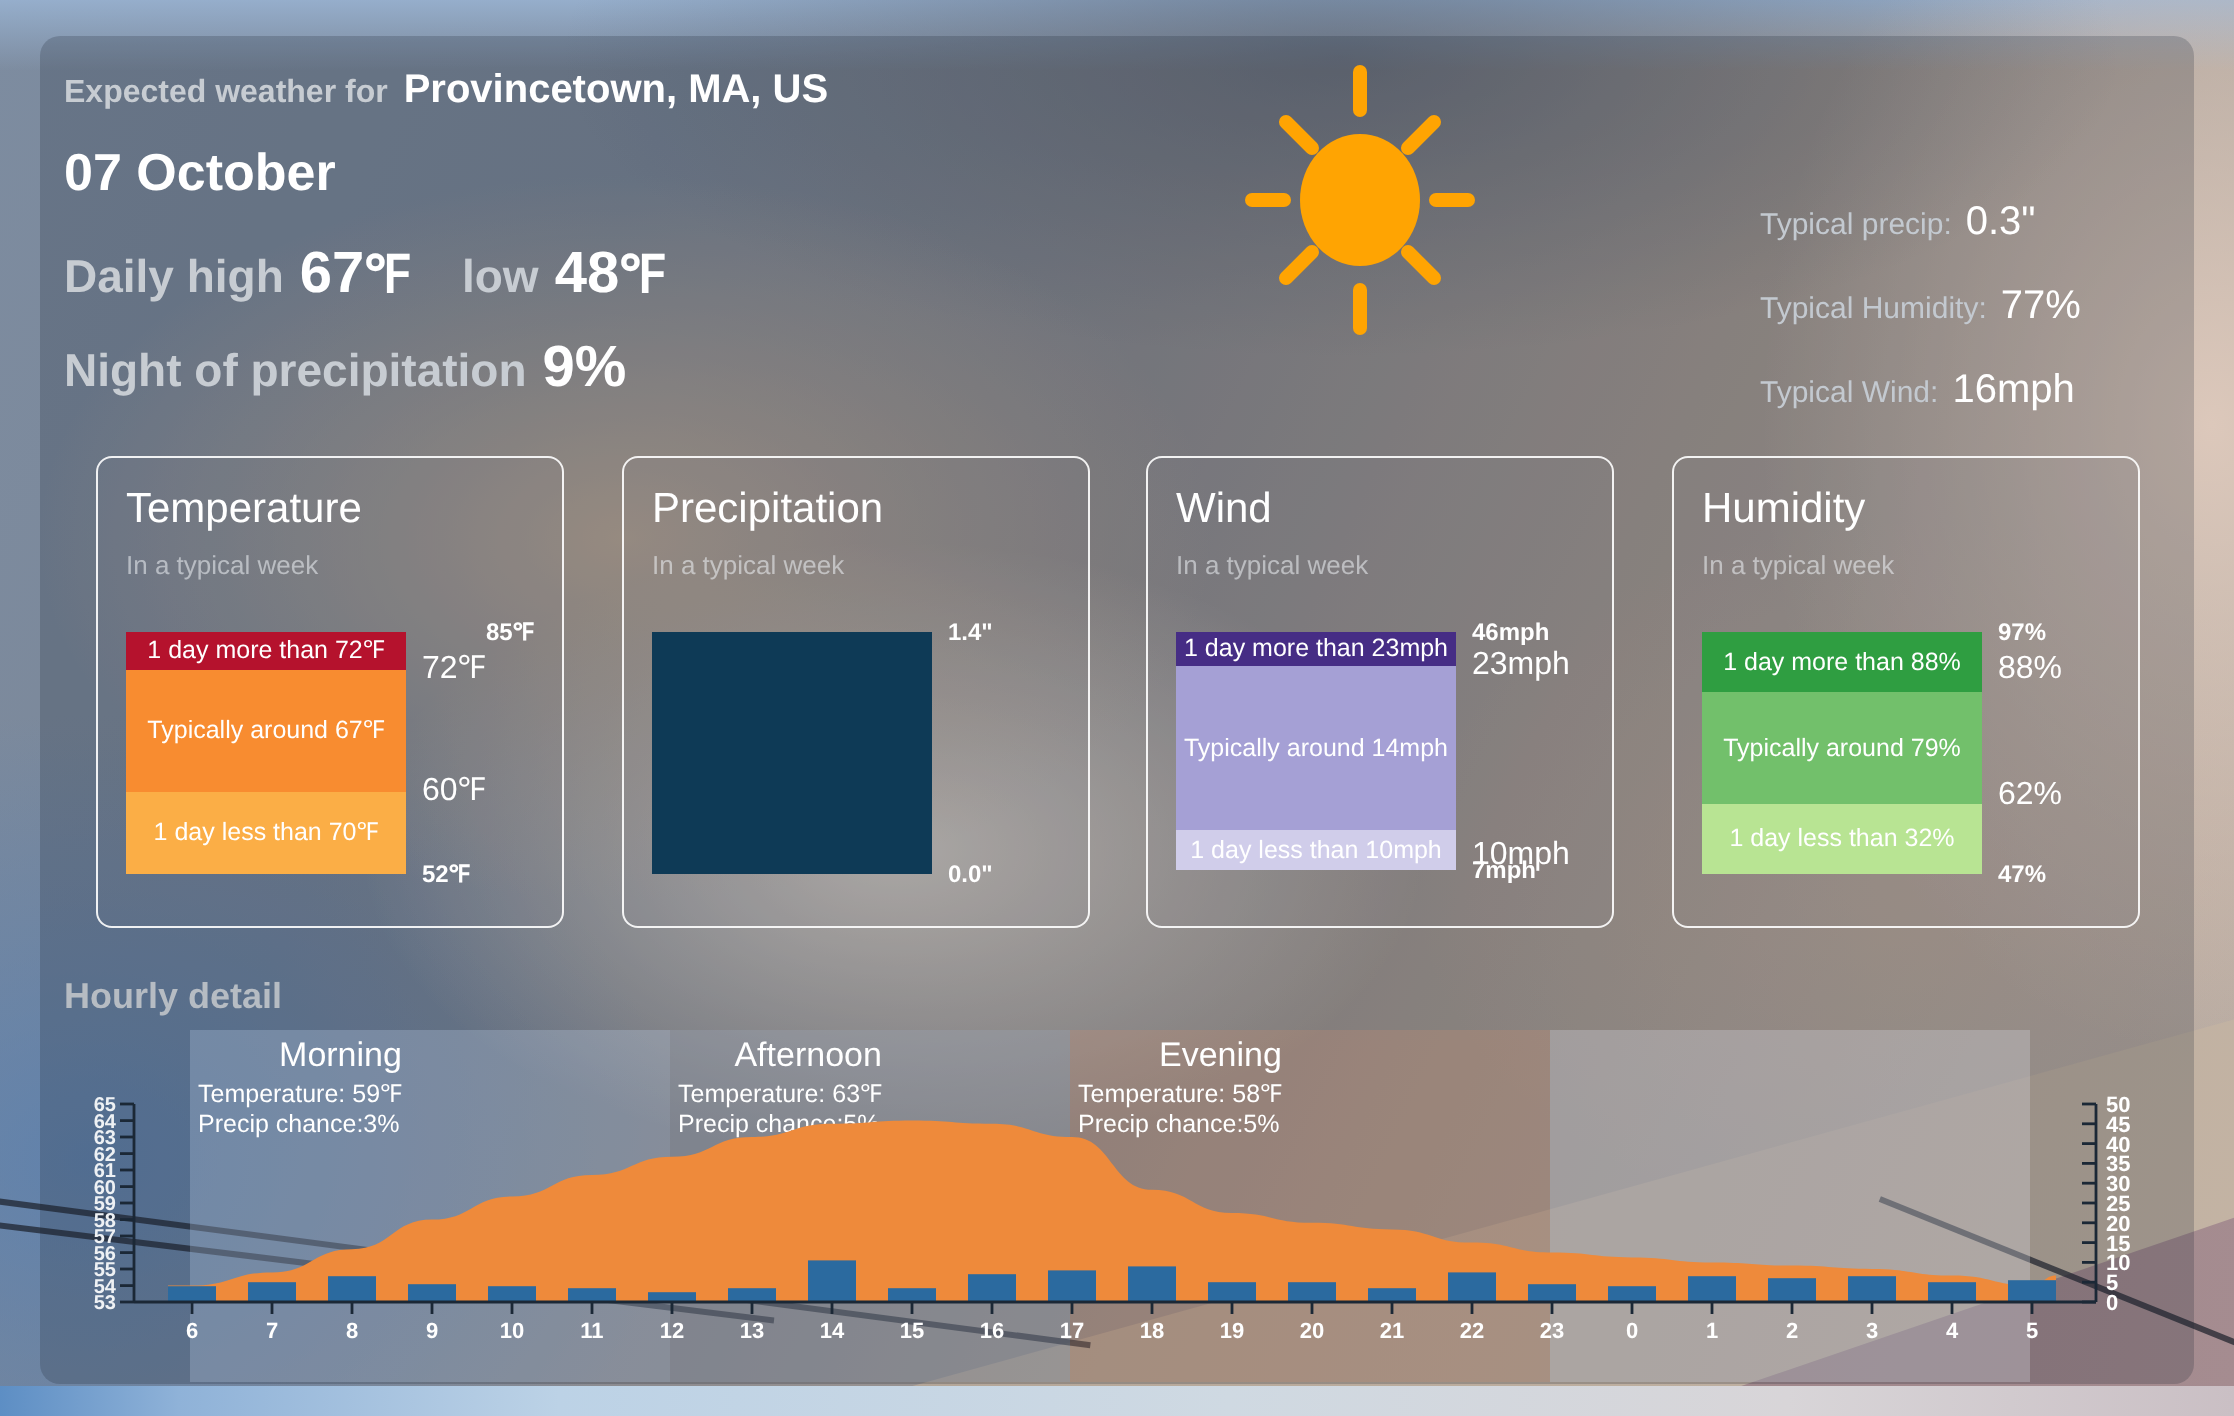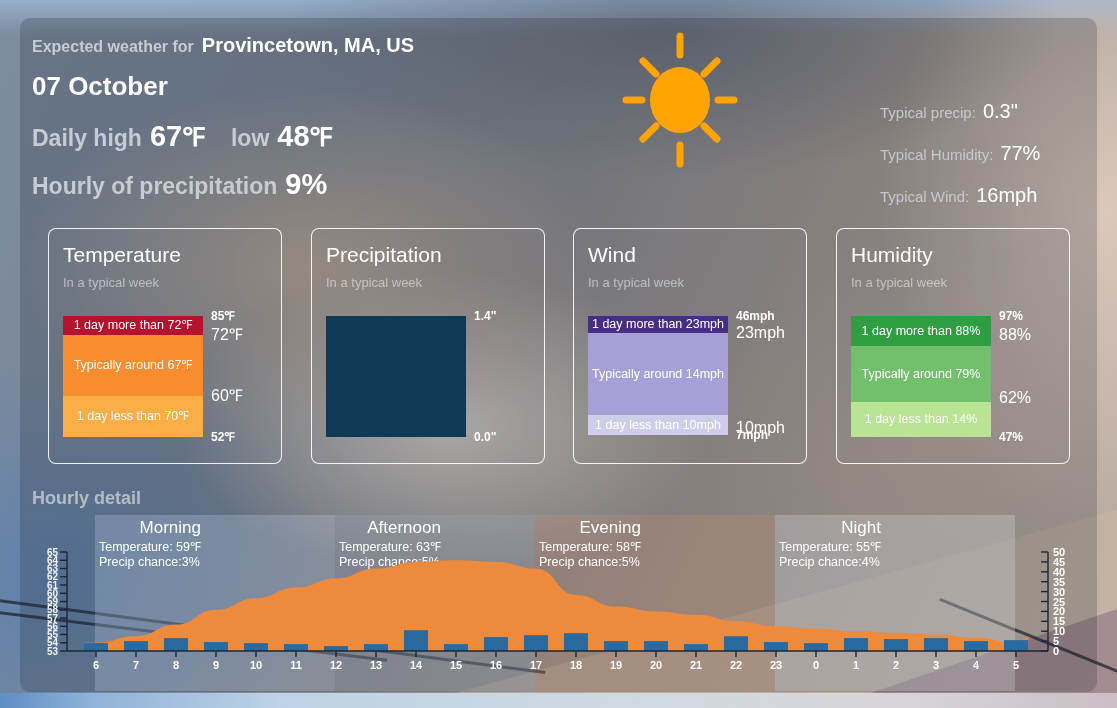--- a/index.html
+++ b/index.html
@@ -89,21 +89,21 @@
     </div>
     <div class="h-date">07 October</div>
     <div class="hline h3">
       <span class="h-gray">Daily high</span>
       <span class="bigval"><span>67</span><span class="unit">℉</span></span>
       <span class="gap"></span>
       <span class="h-gray">low</span>
       <span class="bigval"><span>48</span><span class="unit">℉</span></span>
     </div>
     <div class="hline h4">
-      <span class="h-gray">Hourly of precipitation</span>
+      <span class="h-gray">Night of precipitation</span>
       <span class="bigval">9%</span>
     </div>
   </div>
 
   <div class="sun" style="color: rgb(255, 164, 2);">
     <svg width="136" height="144" viewBox="0 0 136 144">
       <g stroke="currentColor" stroke-width="7" stroke-linecap="round">
         <line x1="68" y1="8" x2="68" y2="27"></line>
         <line x1="68" y1="117" x2="68" y2="136"></line>
         <line x1="14" y1="72" x2="30" y2="72"></line>
@@ -135,21 +135,21 @@
   <div class="card" style="left:48px">
     <div class="card-title">Temperature</div>
     <div class="card-sub">In a typical week</div>
     <div class="chartrow">
         <div class="segments">
           <div class="seg" style="height: 19px; background: rgb(181, 18, 45);">1 day more than 72℉</div>
           <div class="seg" style="height: 61px; background: rgb(248, 140, 48);">Typically around 67℉</div>
           <div class="seg" style="height: 41px; background: rgb(251, 174, 70);">1 day less than 70℉</div>
         </div>
         <div class="rlabels">
-          <div class="rlabel small" style="top: -7px;">85℉</div>
+          <div class="rlabel small" style="top: -7px; margin-left: 32px;">85℉</div>
           <div class="rlabel large" style="top: 7px;">72℉</div>
           <div class="rlabel large" style="top: 68px;">60℉</div>
           <div class="rlabel small" style="top: 114px;">52℉</div>
         </div>
       </div>
   </div>
   <div class="card" style="left:311px">
     <div class="card-title">Precipitation</div>
     <div class="card-sub">In a typical week</div>
     <div class="chartrow">
@@ -179,21 +179,21 @@
         </div>
       </div>
   </div>
   <div class="card" style="left:836px">
     <div class="card-title">Humidity</div>
     <div class="card-sub">In a typical week</div>
     <div class="chartrow">
         <div class="segments">
           <div class="seg" style="height: 33px; background: rgb(47, 158, 65);">1 day more than 88%</div>
           <div class="seg" style="height: 63px; background: rgb(114, 192, 107);">Typically around 79%</div>
-          <div class="seg" style="height: 39px; background: rgb(184, 228, 147);">1 day less than 14%</div>
+          <div class="seg" style="height: 39px; background: rgb(184, 228, 147);">1 day less than 32%</div>
         </div>
         <div class="rlabels">
           <div class="rlabel small" style="top: -7px;">97%</div>
           <div class="rlabel large" style="top: 7px;">88%</div>
           <div class="rlabel large" style="top: 70px;">62%</div>
           <div class="rlabel small" style="top: 114px;">47%</div>
         </div>
       </div>
   </div>
 
@@ -211,25 +211,20 @@
         <div class="sline">Temperature: 63℉</div>
         <div class="sline">Precip chance:5%</div>
       </div>
       <div class="band" style="left: 535px; width: 240px; background: rgba(230, 150, 110, 0.2);"></div>
       <div class="sect" style="left: 539px;">
         <div class="sname">Evening</div>
         <div class="sline">Temperature: 58℉</div>
         <div class="sline">Precip chance:5%</div>
       </div>
       <div class="band" style="left: 775px; width: 240px; background: rgba(212, 212, 222, 0.32);"></div>
-      <div class="sect" style="left: 779px;">
-        <div class="sname">Night</div>
-        <div class="sline">Temperature: 55℉</div>
-        <div class="sline">Precip chance:4%</div>
-      </div>
       <svg width="1117" height="198" viewBox="0 0 1117 198">
         <path d="M 84 141 L 84 132.8 C 90 132.8, 90 132.8, 96 132.8 C 116 132.8, 116 126.2, 136 126.2 C 156 126.2, 156 114.6, 176 114.6 C 196 114.6, 196 99.8, 216 99.8 C 236 99.8, 236 88.2, 256 88.2 C 276 88.2, 276 77.5, 296 77.5 C 316 77.5, 316 68.4, 336 68.4 C 356 68.4, 356 58.5, 376 58.5 C 396 58.5, 396 51.9, 416 51.9 C 436 51.9, 436 50.3, 456 50.3 C 476 50.3, 476 51.9, 496 51.9 C 516 51.9, 516 58.5, 536 58.5 C 556 58.5, 556 84.9, 576 84.9 C 596 84.9, 596 96.5, 616 96.5 C 636 96.5, 636 101.4, 656 101.4 C 676 101.4, 676 104.7, 696 104.7 C 716 104.7, 716 111.3, 736 111.3 C 756 111.3, 756 116.3, 776 116.3 C 796 116.3, 796 118.7, 816 118.7 C 836 118.7, 836 121.2, 856 121.2 C 876 121.2, 876 122.8, 896 122.8 C 916 122.8, 916 124.5, 936 124.5 C 956 124.5, 956 127.8, 976 127.8 C 996 127.8, 996 132.8, 1016 132.8 C 1022 132.8, 1022 127.8, 1028 127.8 L 1028 141 Z" fill="#ee8a3b"></path>
         <rect x="84" y="133.1" width="24" height="7.9" fill="#2b6a9f"></rect>
         <rect x="124" y="131.1" width="24" height="9.9" fill="#2b6a9f"></rect>
         <rect x="164" y="128.1" width="24" height="12.9" fill="#2b6a9f"></rect>
         <rect x="204" y="132.1" width="24" height="8.9" fill="#2b6a9f"></rect>
         <rect x="244" y="133.1" width="24" height="7.9" fill="#2b6a9f"></rect>
         <rect x="284" y="134.1" width="24" height="6.9" fill="#2b6a9f"></rect>
         <rect x="324" y="136.1" width="24" height="4.9" fill="#2b6a9f"></rect>
         <rect x="364" y="134.1" width="24" height="6.9" fill="#2b6a9f"></rect>

